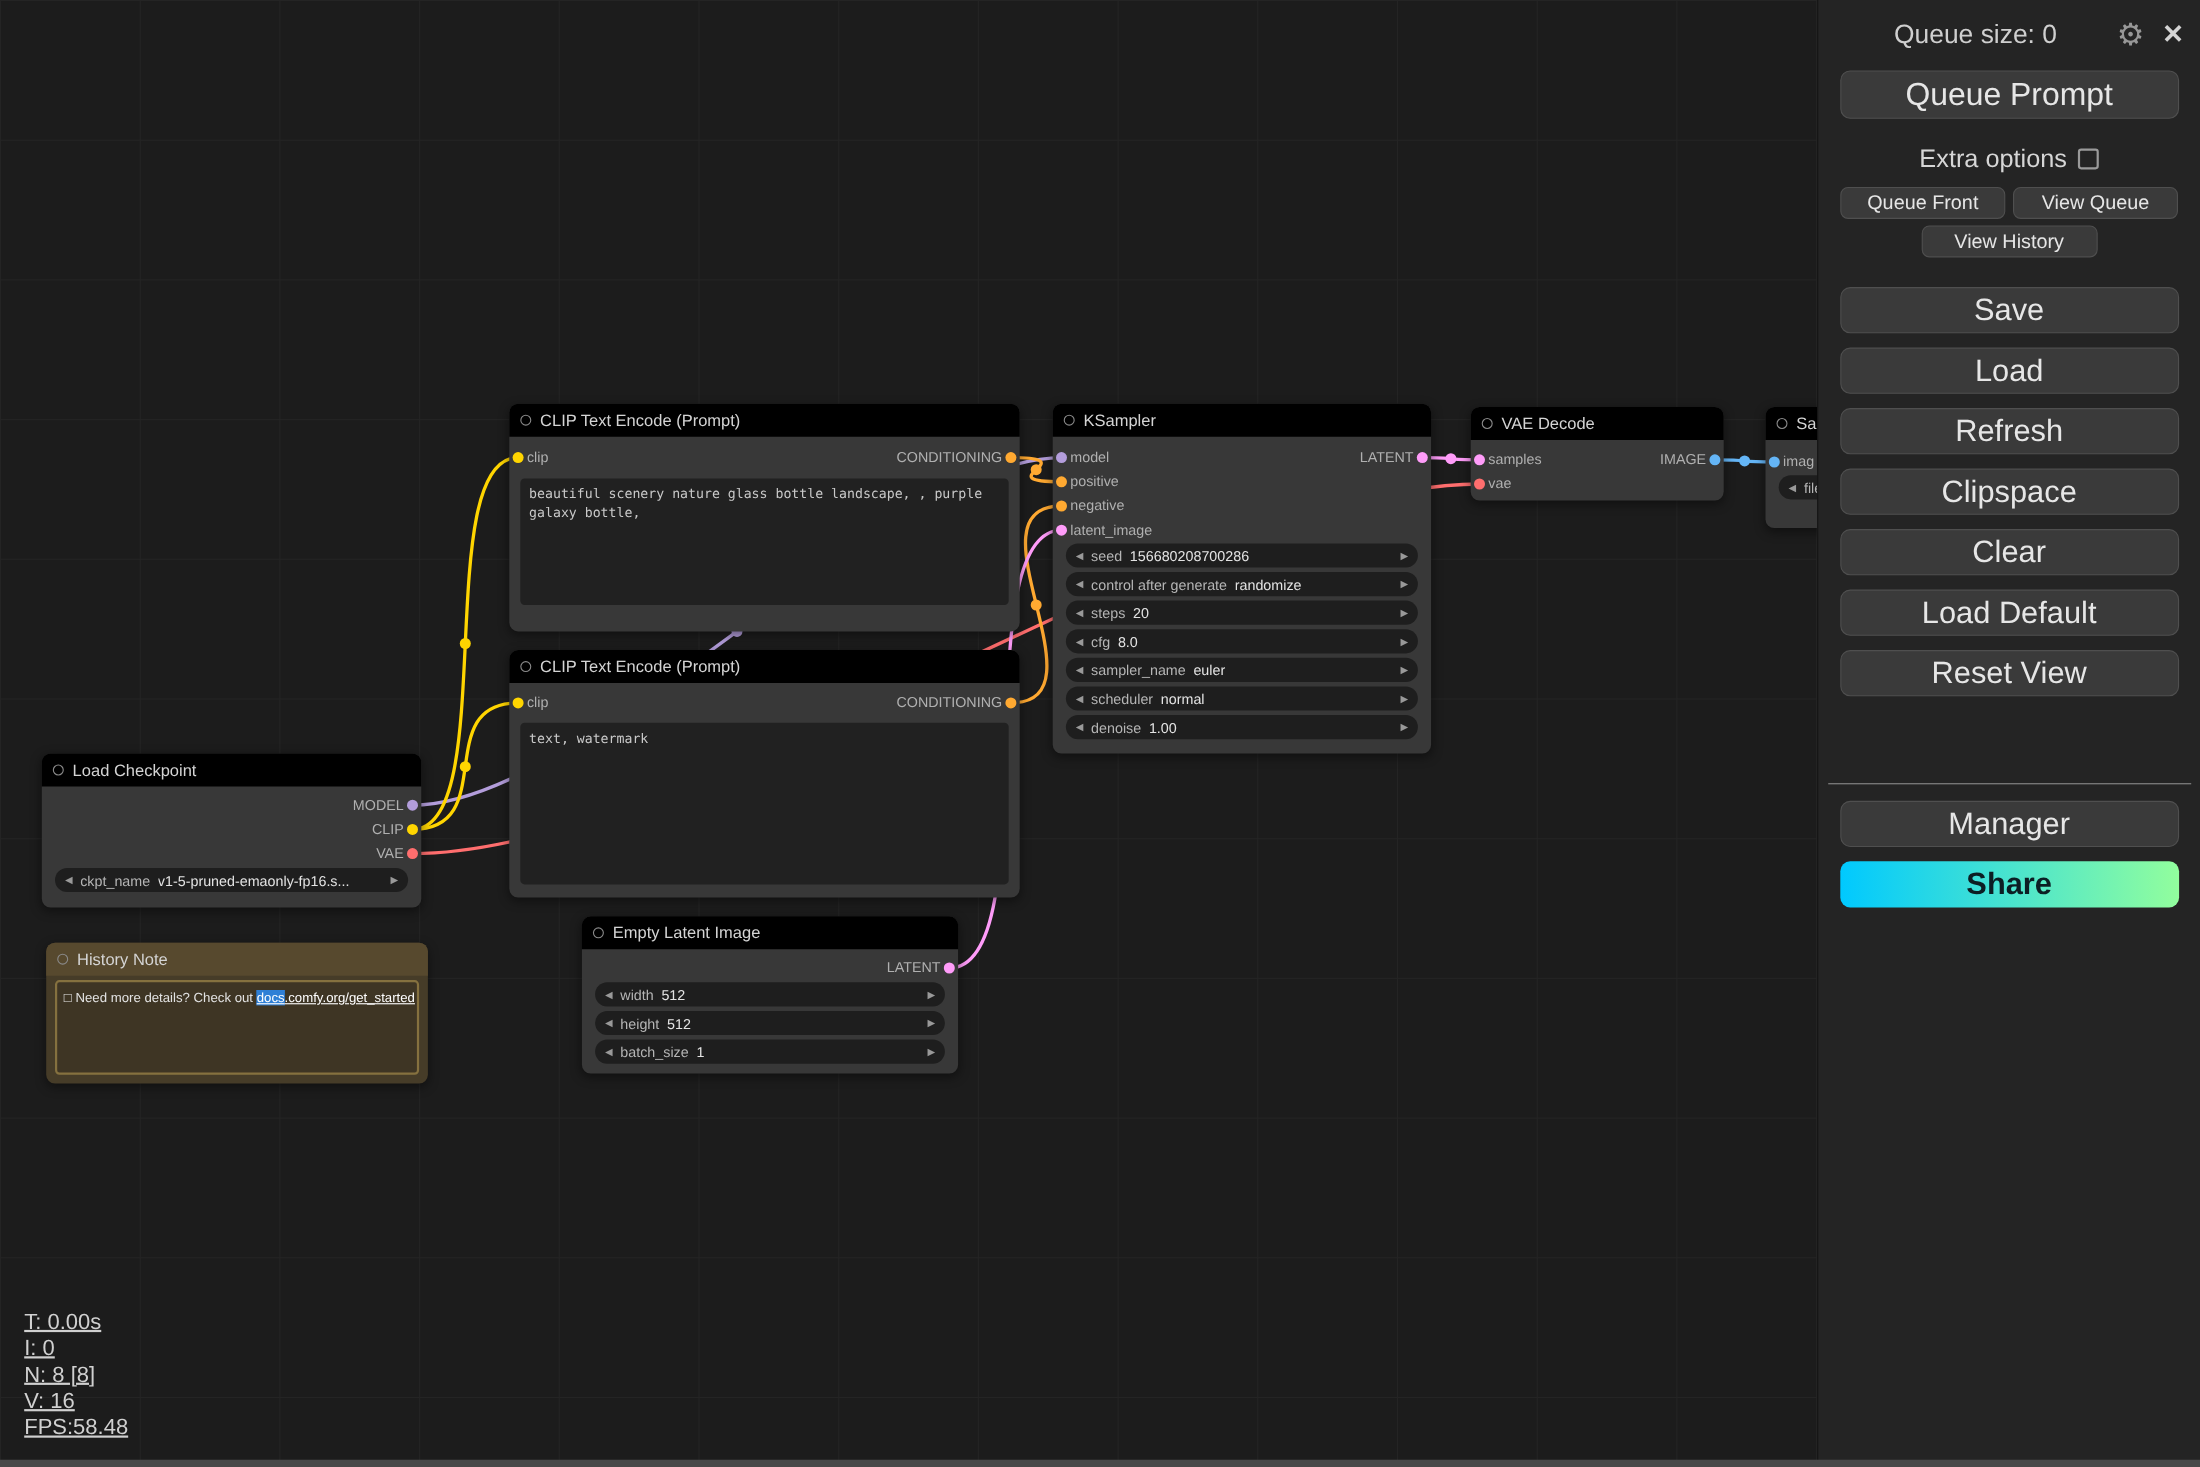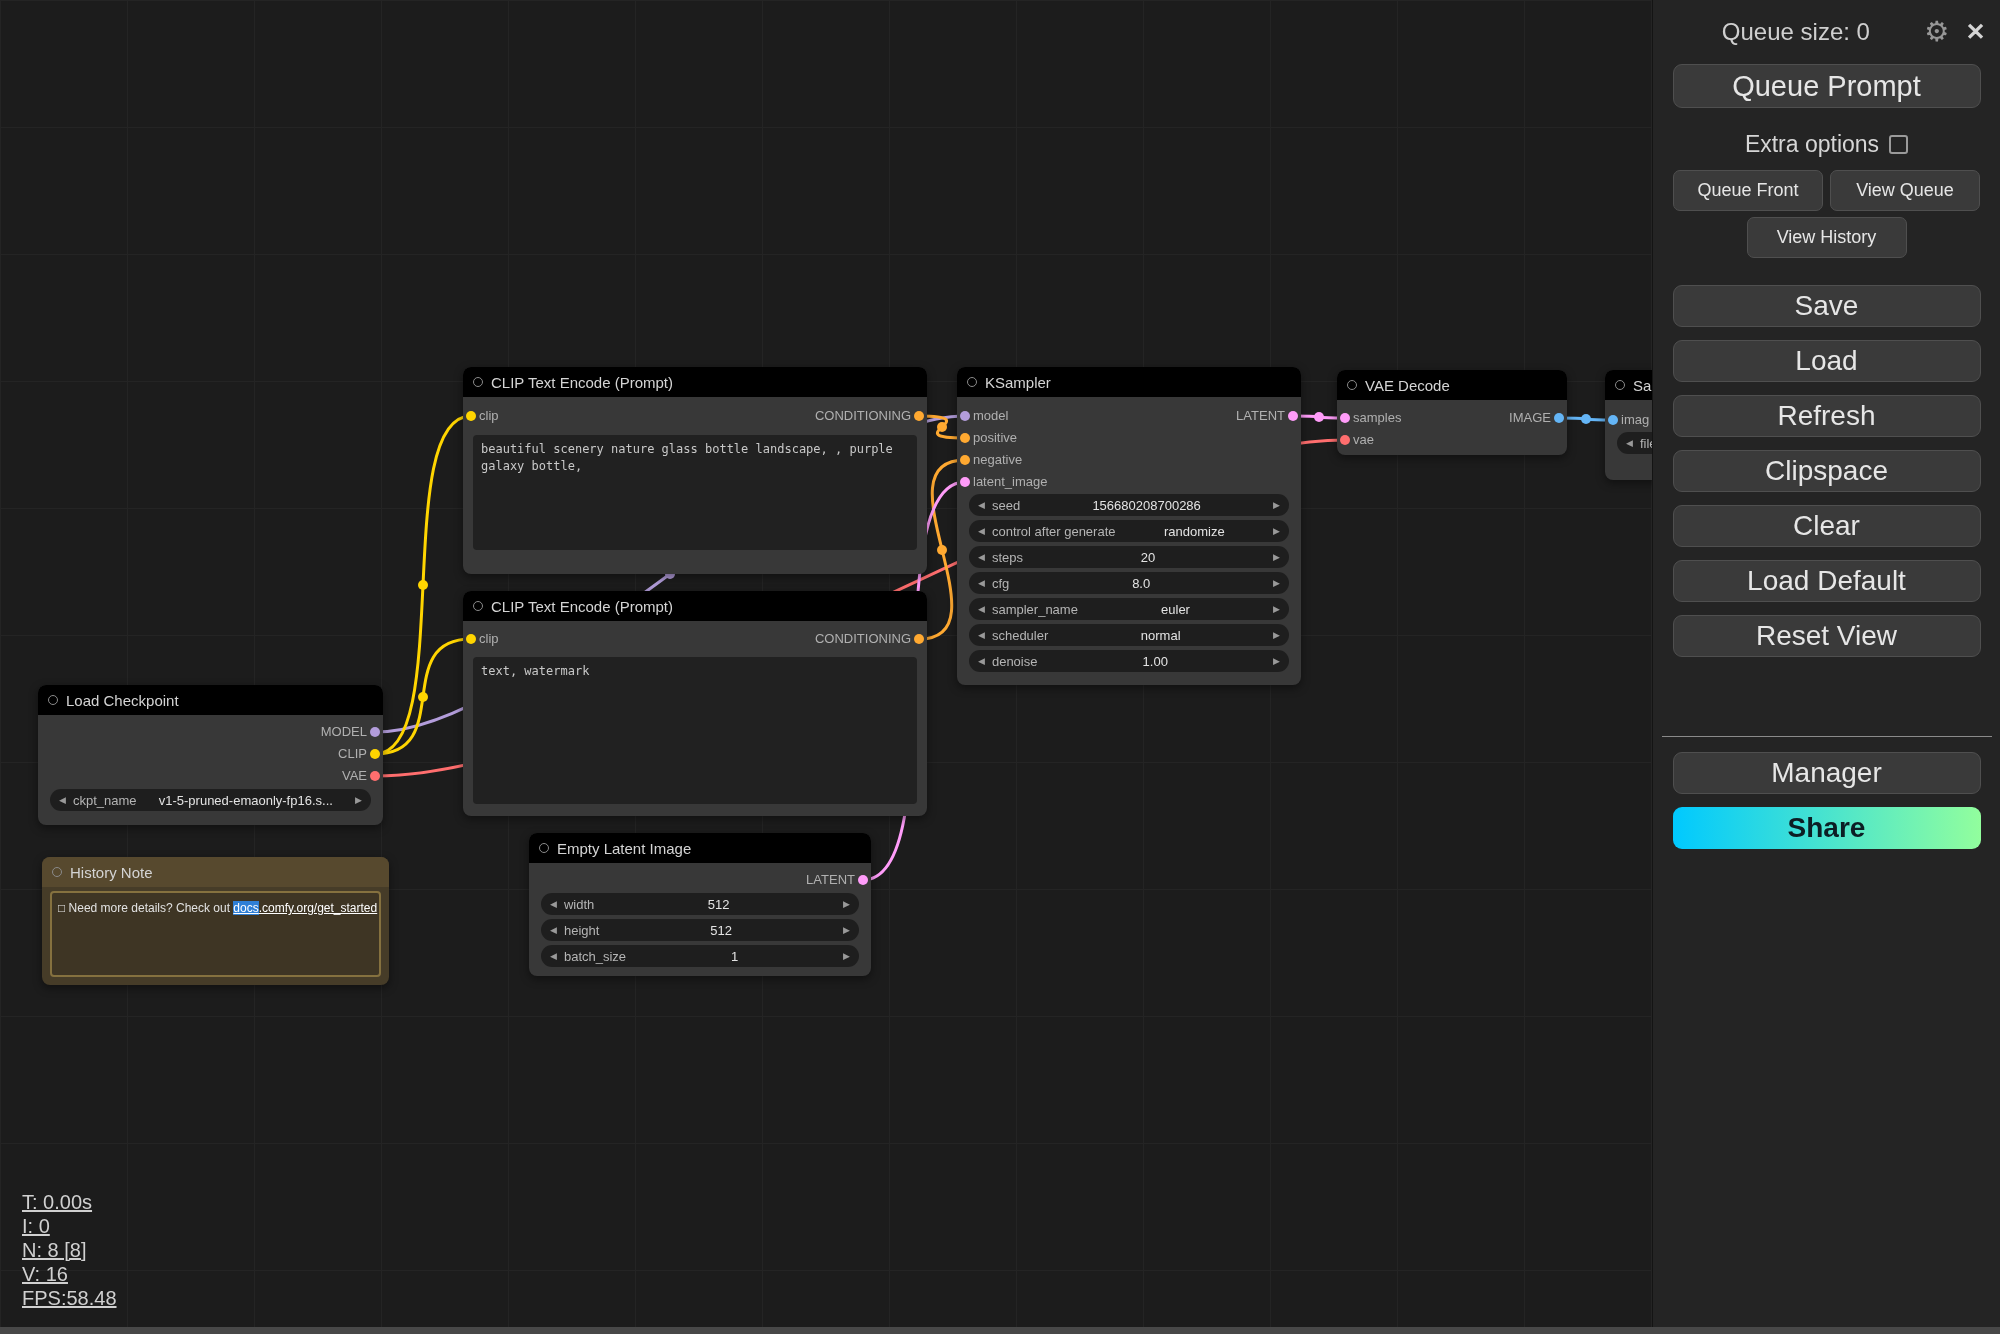--- a/index.html
+++ b/index.html
@@ -29,21 +29,21 @@
   .slot-label { position:absolute; font-size:13px; color:#b0b0b0; white-space:nowrap; }
   .slot-label.in  { left:16px; }
   .slot-label.out { right:16px; }
   .dot { position:absolute; width:10px; height:10px; border-radius:50%; background:#888; z-index:3; }
   .dot.in  { left:3px; }
   .dot.out { right:3px; }
   .widget { position:absolute; left:12px; right:12px; height:22px; background:#1e1e1e;
             border-radius:11px; display:flex; align-items:center; gap:7px; padding:0 9px; overflow:hidden; }
   .warr   { font-size:9px; color:#999; flex:none; }
   .wlabel { font-size:13px; color:#b5b5b5; white-space:nowrap; flex:none; }
-  .wvalue { font-size:13px; color:#e3e3e3; flex:1; text-align:center; white-space:nowrap; overflow:hidden; }
+  .wvalue { font-size:13px; color:#e3e3e3; flex:1; text-align:left; white-space:nowrap; overflow:hidden; }
   .prompt-box { position:absolute; left:10px; right:10px; background:#212121; border-radius:4px;
                 font-family:"DejaVu Sans Mono",monospace; font-size:12px; line-height:1.45;
                 color:#c9c9c9; padding:6px 8px; white-space:pre-wrap; overflow:hidden; }
 
   
   .note-node { background:#463c28; }
   .note-node .node-header { background:#57492e; }
   .note-body { position:absolute; left:8px; right:8px; top:34px; bottom:8px;
                border:2px solid #85713f; border-radius:4px; background:#3e3524; padding:5px 6px; }
   .note-text { font-size:12px; color:#e2e2e2; white-space:nowrap; }
@@ -64,21 +64,21 @@
   .close-icon { font-size:24px; color:#d4d4d4; font-weight:bold; cursor:pointer; line-height:1; }
   .btn { background:#3a3a3a; border:1px solid #4f4f4f; border-radius:9px; color:#e6e6e6;
          font-family:inherit; cursor:pointer; display:flex; align-items:center; justify-content:center; }
   .btn-queue { width:308px; height:44px; font-size:29px; margin-top:14px; }
   .extra-row { display:flex; align-items:center; gap:10px; margin-top:22px; height:28px;
                font-size:23px; color:#d6d6d6; }
   .checkbox { width:19px; height:19px; border:2px solid #9a9a9a; border-radius:3px; display:inline-block; cursor:pointer; }
   .small-row { display:flex; gap:7px; }
   .row1 { margin-top:12px; }
   .row2 { margin-top:6px; }
-  .btn-small { height:41px; font-size:18px; border-radius:7px; padding:0 10px; }
+  .btn-small { height:29px; font-size:18px; border-radius:7px; padding:0 10px; }
   .w150 { width:150px; }
   .w160 { width:160px; }
   .big-buttons { margin-top:27px; display:flex; flex-direction:column; }
   .btn-big { width:308px; height:42px; font-size:28px; margin-bottom:13px; }
   .divider { width:330px; border:none; border-top:1px solid #8a8a8a; margin-top:66px; }
   .btn-manager { margin-top:15px; margin-bottom:0; }
   .btn-share { margin-top:13px; border:none; color:#0c1e24; font-weight:bold; }
 
   
   #bottom-edge { position:absolute; left:0; right:0; bottom:0; height:7px; background:#484848; z-index:20; }

